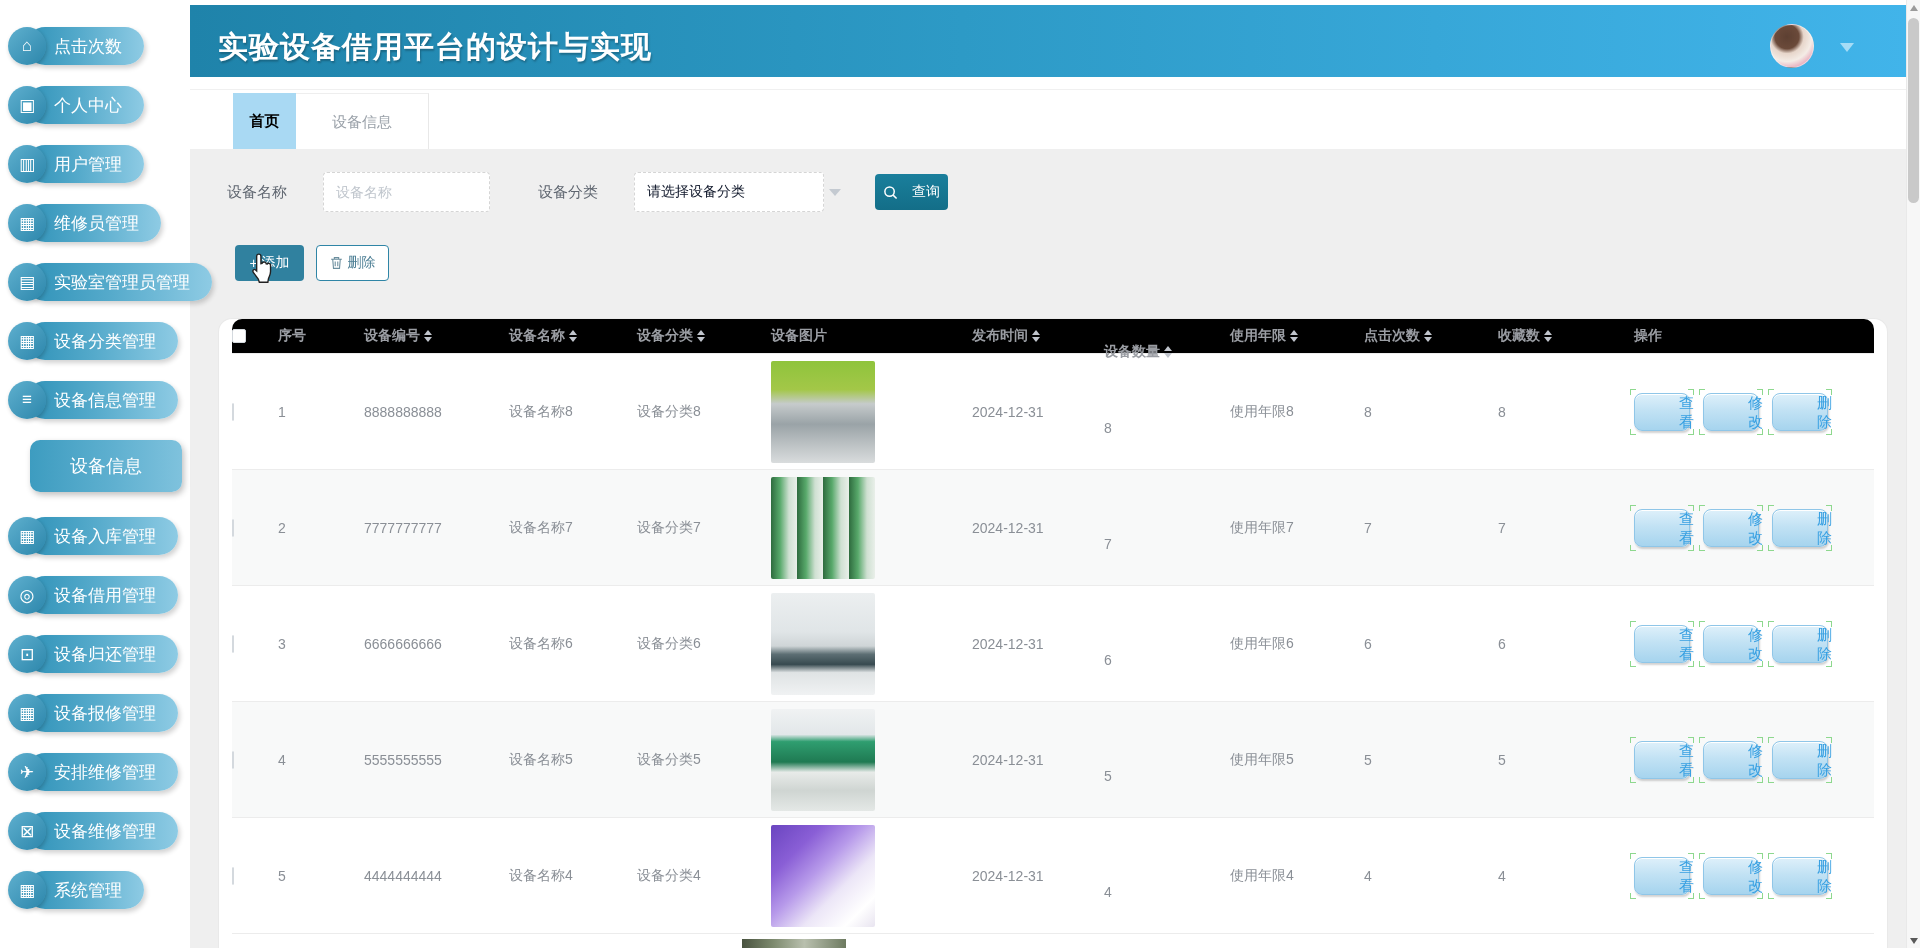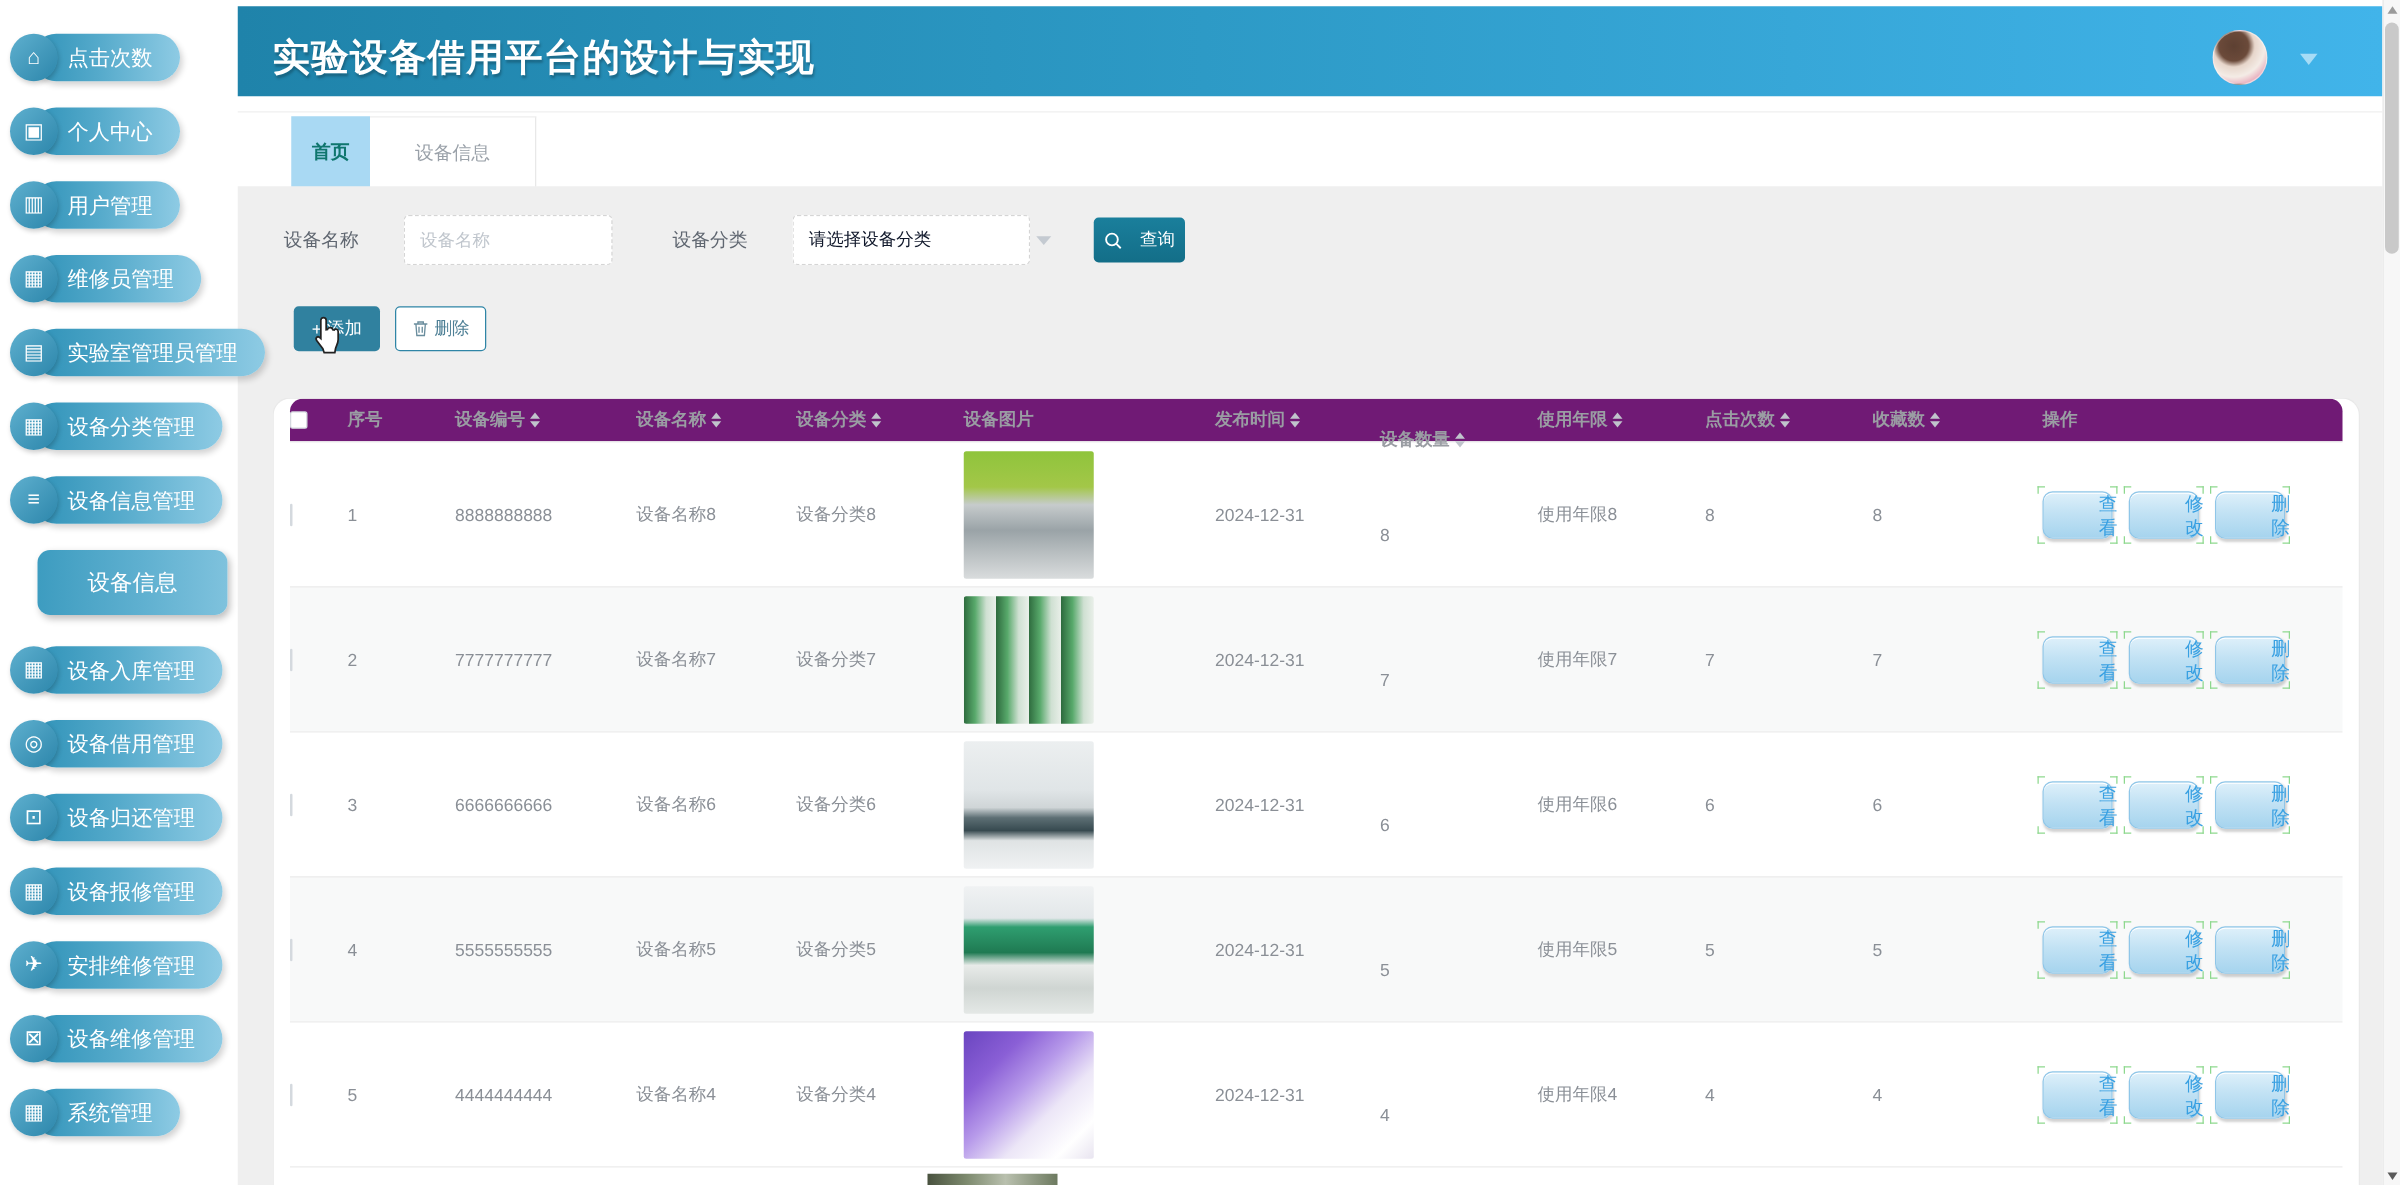--- a/index.html
+++ b/index.html
@@ -32,21 +32,21 @@
     background:radial-gradient(circle at 38% 28%,#5d4032 0%,#6b4a3a 30%,#e7d6cb 42%,#f4ece6 62%,#e9b3c1 78%,#f6ece8 100%);
     border:1px solid rgba(255,255,255,.4); cursor:pointer; }
   .avatar-caret { position:absolute; right:52px; top:38px; width:0; height:0;
     border-left:7px solid transparent; border-right:7px solid transparent; border-top:9px solid #a6dcf6; cursor:pointer; }
 
   
   .tabbar { position:absolute; left:190px; top:89px; right:14px; height:60px; background:#fff;
     display:flex; align-items:flex-start; padding:3px 0 0 43px; border-top:1px solid #f0f0f0; }
   .tab { height:57px; display:flex; align-items:center; justify-content:center; font-size:15px;
     border-right:1px solid #e8e8e8; cursor:pointer; }
-  .tab.active { width:63px; background:#a9d9f3; color:#0f766e; font-weight:bold; border-right:none; }
+  .tab.active { width:63px; background:#a9d9f3; color:#000000; font-weight:bold; border-right:none; }
   .tab.inactive { width:133px; background:#fff; color:#9aa1a9; border-top:1px solid #eee; }
 
   
   .content { position:absolute; left:190px; top:149px; right:14px; bottom:0; background:#efefef; }
 
   .search-row { position:absolute; left:37px; top:23px; height:40px; display:flex; align-items:center; }
   .search-label { font-size:15px; color:#5f6670; margin-right:36px; }
   .search-input { width:167px; height:40px; background:#fff; border:1px dashed #d5d5d5; border-radius:4px;
     font-size:14px; color:#606266; padding:0 12px; outline:none; }
   .search-input::placeholder { color:#c0c6cd; }
@@ -63,21 +63,21 @@
   .toolbar { position:absolute; left:45px; top:96px; display:flex; gap:12px; }
   .add-btn { width:69px; height:36px; border:none; border-radius:4px; background:#30819f; color:#fff;
     font-size:14px; display:flex; align-items:center; justify-content:center; gap:4px; cursor:pointer; }
   .del-btn { width:73px; height:36px; border:1px solid #2f85a6; border-radius:4px; background:#fff; color:#4d7f95;
     font-size:14px; display:flex; align-items:center; justify-content:center; gap:5px; cursor:pointer; }
 
   
   .card { position:absolute; left:28px; top:169px; right:18px; bottom:-8px; background:#fff;
     border-radius:14px 14px 0 0; border:1px solid #e9e9e9; border-bottom:none; padding:0 13px; overflow:hidden; }
   .t-row { display:flex; align-items:center; width:100%; }
-  .t-head { height:34px; background:#701a75; border-radius:10px 10px 0 0;justify-content:center; }
+  .t-head { height:34px; background:#000000; border-radius:10px 10px 0 0;justify-content:center; }
   .t-head .cell { color:#9a9da3; font-weight:bold; font-size:14px; display:flex; align-items:center; gap:4px; }
   .t-body-row { height:116px; border-top:1px solid #ececec; }
   .t-body-row.stripe { background:#f8f9f9; }
   .cell { font-size:14px; color:#8a8f96; flex-shrink:0; }
   .c-cb{width:46px;} .c-idx{width:42px;} .c-code{width:145px;margin-left:44px;} .c-name{width:128px;}
   .c-cat{width:134px;} .c-img{width:201px;} .c-date{width:132px;} .c-qty{width:126px;margin-top:32px;}
   .c-life{width:134px;} .c-clk{width:134px;} .c-fav{width:136px;} .c-ops{flex:1;}
   .checkbox { width:14px; height:14px; background:#fff; border:1px solid #d4d9de; border-radius:2px; cursor:pointer; }
   .carets { display:inline-flex; flex-direction:column; gap:2px; cursor:pointer; }
   .carets .up { width:0;height:0;border-left:4px solid transparent;border-right:4px solid transparent;border-bottom:5px solid #c0c4cc; }

